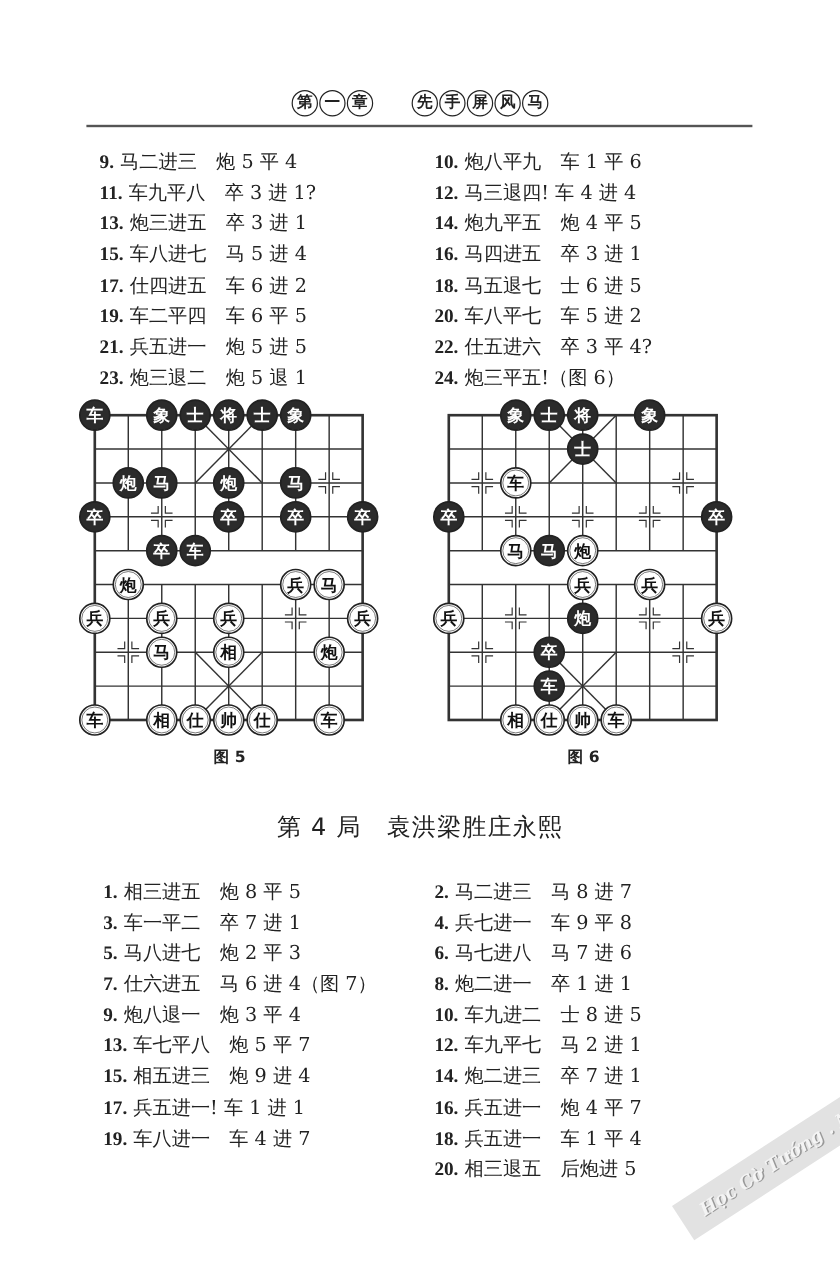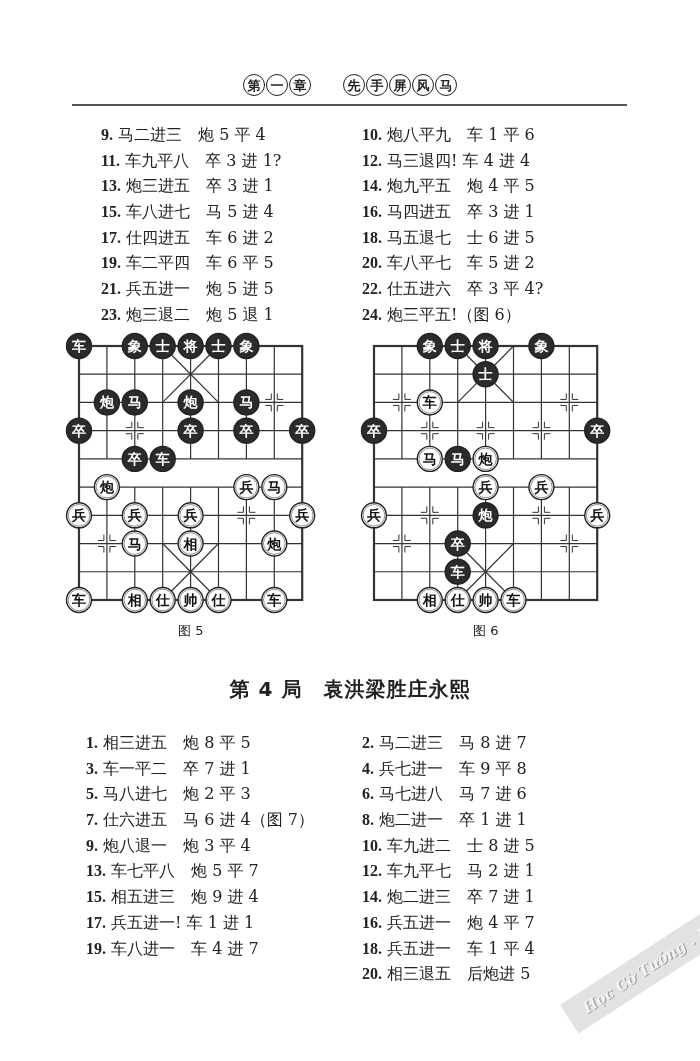--- a/index.html
+++ b/index.html
@@ -6,22 +6,22 @@
   body{width:700px;height:1061px;position:relative;overflow:hidden;font-family:"DejaVu Serif","Liberation Serif",serif;color:#222;}
   .header{position:absolute;left:0;top:74px;width:700px;text-align:center;}
   .hchars{display:inline-flex;gap:1px;align-items:center;}
   .hc{display:inline-flex;align-items:center;justify-content:center;width:20px;height:20px;border:1.5px solid #222;border-radius:50%;font-family:"DejaVu Sans",sans-serif;font-size:13px;font-weight:bold;line-height:1;}
   .hgap{display:inline-block;width:22px;}
   .rule{position:absolute;left:72px;top:104px;width:555px;height:2px;background:#555;}
   .moves{position:absolute;font-size:16px;line-height:25.7px;}
   .move{white-space:pre;height:25.7px;}
   .num{font-weight:bold;font-family:"Liberation Serif",serif;}
   .board{position:absolute;}
-  .caption{position:absolute;font-family:"DejaVu Sans",sans-serif;font-weight:normal;font-size:13px;}
-  .game-title{position:absolute;top:676px;left:0;width:700px;text-align:center;font-family:"DejaVu Sans",sans-serif;font-weight:bold;font-size:20px;letter-spacing:1px;}
+  .caption{position:absolute;font-family:"DejaVu Sans",sans-serif;font-weight:bold;font-size:13px;}
+  .game-title{position:absolute;top:676px;left:0;width:700px;text-align:center;font-family:"DejaVu Sans",sans-serif;font-weight:normal;font-size:20px;letter-spacing:1px;}
   .pagenum{position:absolute;left:585px;top:993px;font-size:17px;font-weight:bold;}
   .watermark{position:absolute;left:560px;top:1005px;width:260px;height:34px;background:#e2e2e2;transform:rotate(-33deg);transform-origin:0 0;color:#f4f4f4;font-family:"DejaVu Serif",serif;font-size:15px;font-style:italic;font-weight:bold;line-height:34px;padding-left:18px;text-shadow:1px 1px 0 #999;}
 </style>
 </head>
 <body>
 
 <div class="header">
   <span class="hchars" id="chap">
       <span class="hc">第</span>
       <span class="hc">一</span>
@@ -31,21 +31,21 @@
   <span class="hchars" id="ctitle">
       <span class="hc">先</span>
       <span class="hc">手</span>
       <span class="hc">屏</span>
       <span class="hc">风</span>
       <span class="hc">马</span>
     </span>
 </div>
 <div class="rule"></div>
 
-<div class="moves" style="left:83px;top:122px;margin-left:18px;" id="g3l">
+<div class="moves" style="left:83px;top:122px;" id="g3l">
     <div class="move"><span class="num">9.</span><span> 马二进三　炮 5 平 4</span></div>
     <div class="move"><span class="num">11.</span><span> 车九平八　卒 3 进 1?</span></div>
     <div class="move"><span class="num">13.</span><span> 炮三进五　卒 3 进 1</span></div>
     <div class="move"><span class="num">15.</span><span> 车八进七　马 5 进 4</span></div>
     <div class="move"><span class="num">17.</span><span> 仕四进五　车 6 进 2</span></div>
     <div class="move"><span class="num">19.</span><span> 车二平四　车 6 平 5</span></div>
     <div class="move"><span class="num">21.</span><span> 兵五进一　炮 5 进 5</span></div>
     <div class="move"><span class="num">23.</span><span> 炮三退二　炮 5 退 1</span></div>
   </div>
 <div class="moves" style="left:362px;top:122px;" id="g3r">

